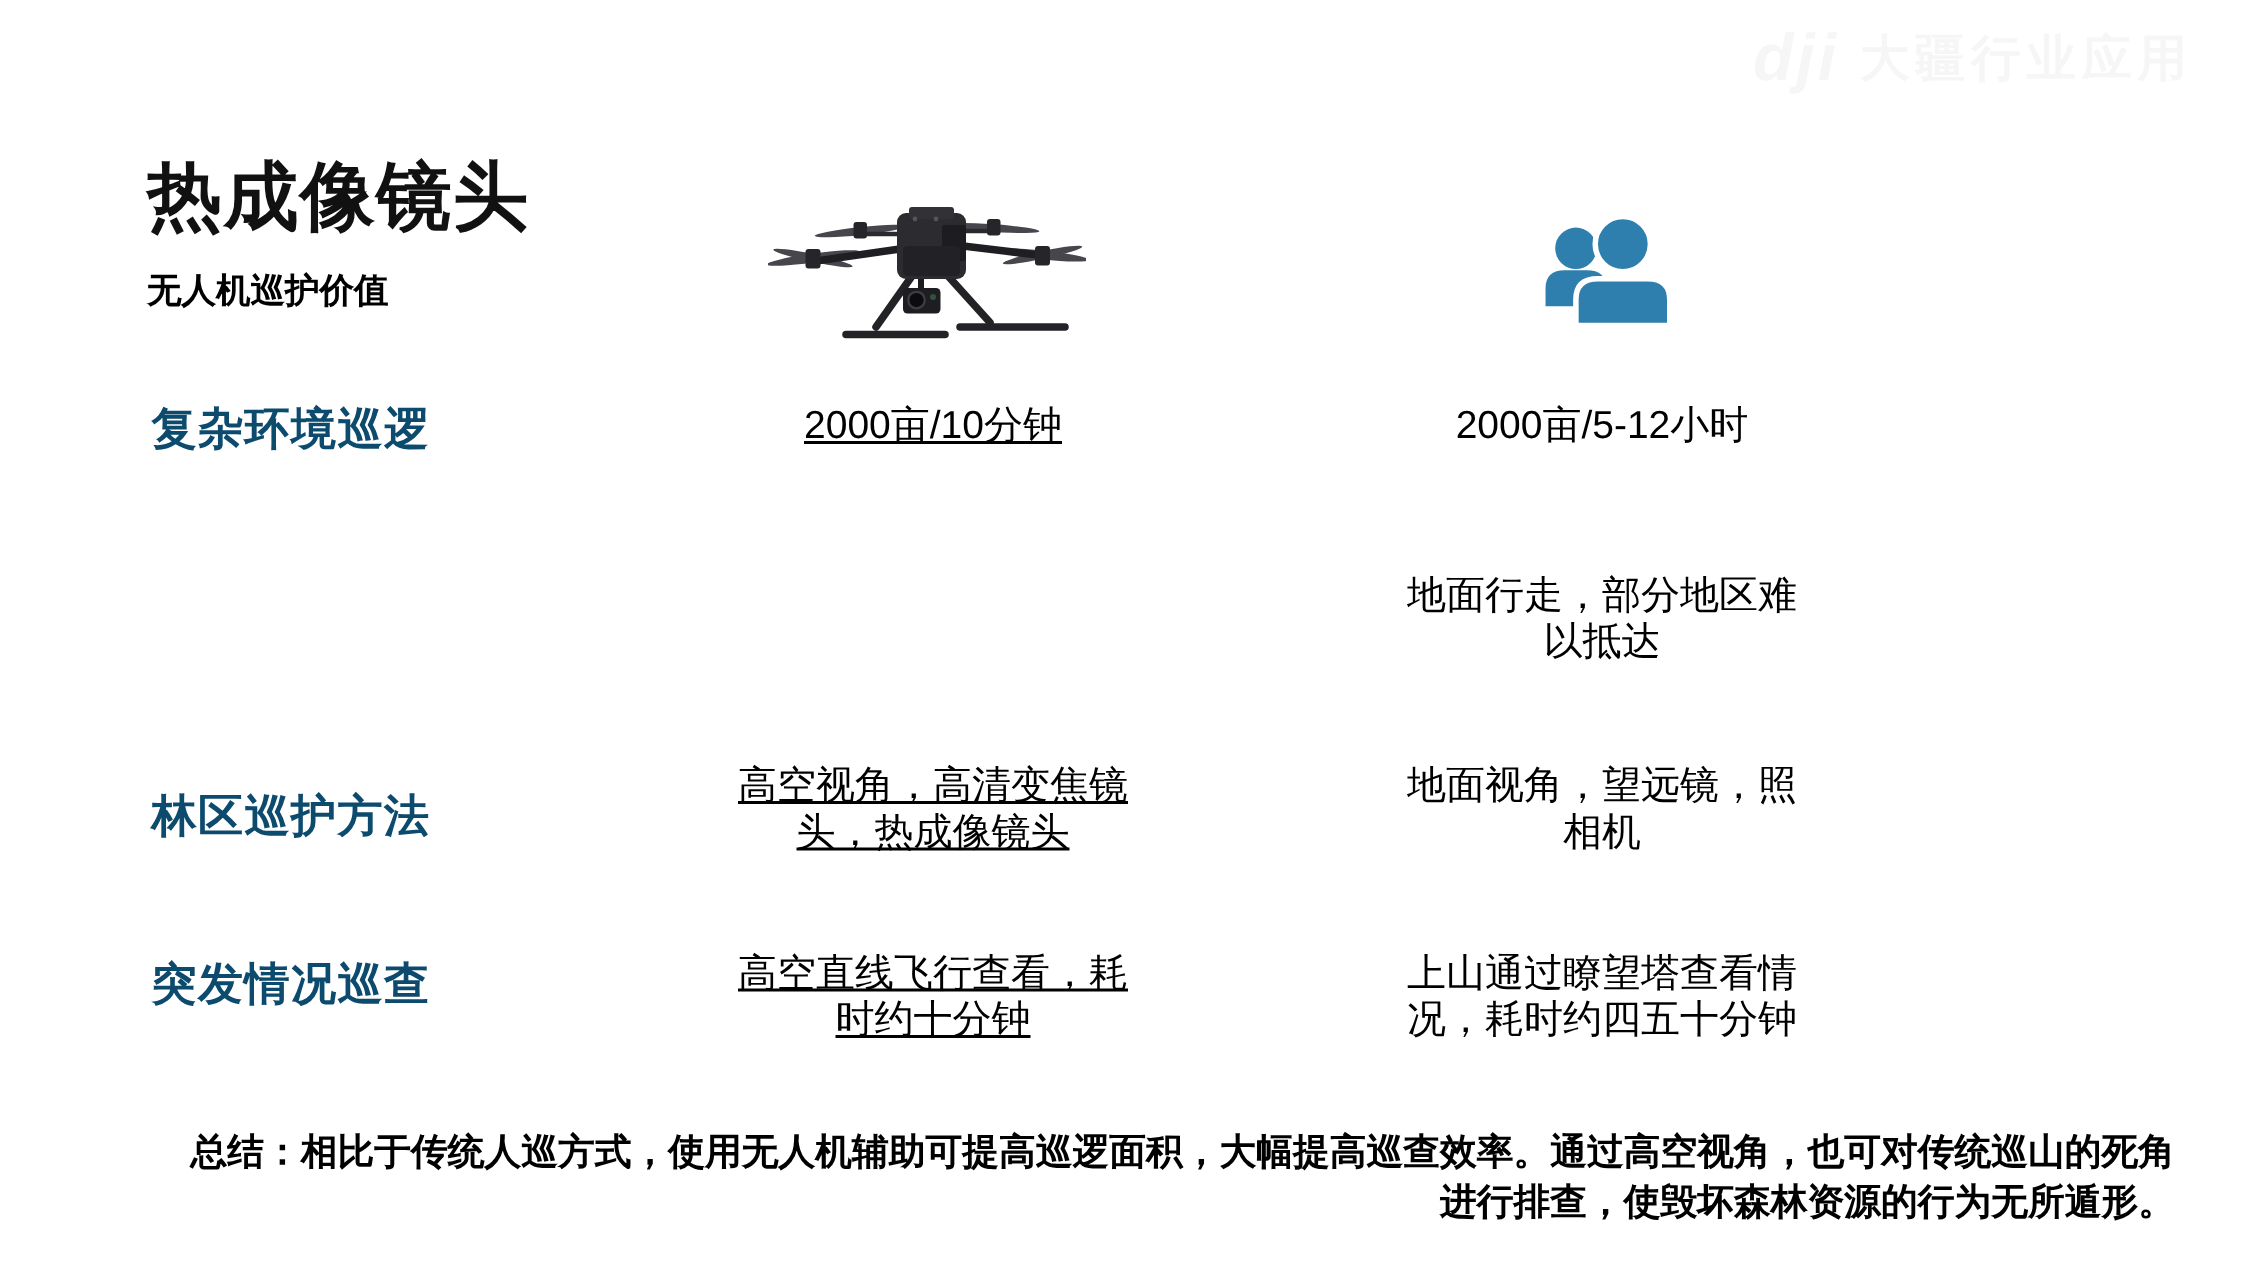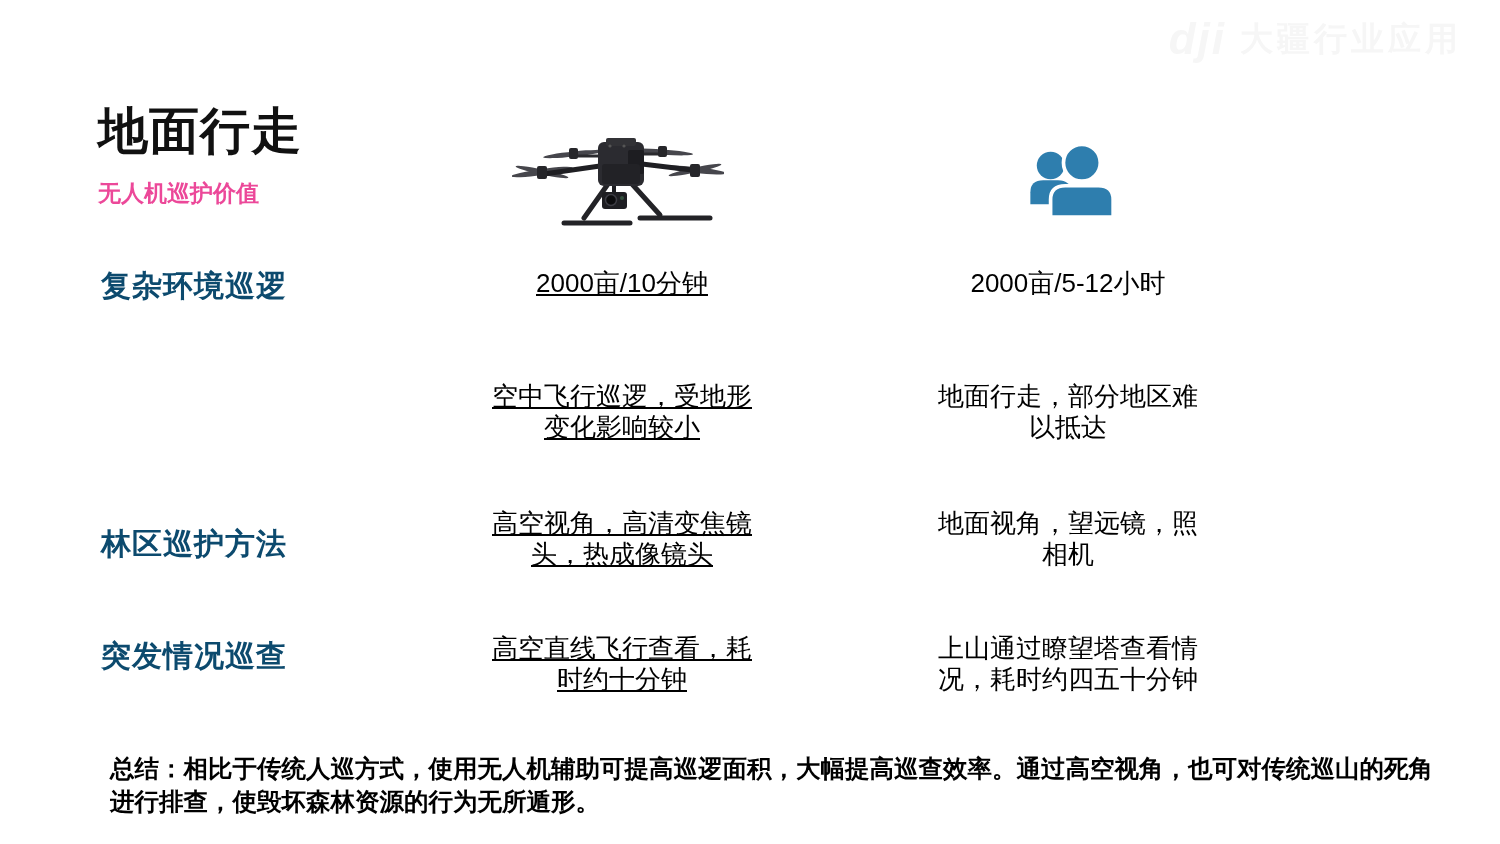--- a/index.html
+++ b/index.html
@@ -8,53 +8,53 @@
   .slide { position: relative; width: 1500px; height: 844px; background: #fff; }
 
   
   .watermark { position: absolute; top: 14px; right: 38px; display: flex; align-items: center; gap: 14px;
                color: #f6f6f6; user-select: none; }
   .watermark .wm-logo { font-size: 44px; font-weight: 900; font-style: italic; letter-spacing: 2px; }
   .watermark .wm-text { font-size: 33px; font-weight: 700; letter-spacing: 4px; }
 
   
   .title { position: absolute; left: 98px; top: 98px; font-size: 50px; font-weight: 900; color: #111; letter-spacing: 1px; }
-  .subtitle { position: absolute; left: 98px; top: 178px; font-size: 23px; font-weight: 700; color: #ec4899; }
+  .subtitle { position: absolute; left: 98px; top: 178px; font-size: 23px; font-weight: 700; color: #000000; }
 
   
   .drone-figure { position: absolute; left: 512px; top: 136px; width: 212px; height: 100px; }
   .people-figure { position: absolute; left: 1023px; top: 142px; width: 92px; height: 82px; }
 
   
   .row-label { position: absolute; left: 101px; font-size: 30px; font-weight: 700; color: #0c4a6e; letter-spacing: 1px; }
   .cell { position: absolute; width: 300px; font-size: 26px; line-height: 31px; color: #000;
           text-align: center; white-space: pre-line; }
   .col-drone { left: 472px; text-decoration: underline; }
   .col-human { left: 918px; }
 
   .r1-label { top: 266px; }   .r1-cell { top: 268px; }
   .r2-label { top: 396px; }   .r2-cell { top: 381px; }
   .r3-label { top: 524px; }   .r3-cell { top: 508px; }
   .r4-label { top: 636px; }   .r4-cell { top: 633px; }
 
   
   .summary { position: absolute; left: 110px; top: 752px; width: 1340px;
-             font-size: 24.5px; line-height: 33px; font-weight: 700; color: #000; }
+             font-size: 24.5px; line-height: 33px; font-weight: 700; color: #000; text-align: right; }
 </style>
 </head>
 <body>
 
 <div class="slide">
 
   <div class="watermark">
     <span class="wm-logo">dji</span>
     <span class="wm-text">大疆行业应用</span>
   </div>
 
-  <div class="title">地面行走</div>
+  <div class="title">热成像镜头</div>
   <div class="subtitle">无人机巡护价值</div>
 
   <div class="drone-figure">
     <svg viewBox="0 0 212 100" width="212" height="100">
 
       <g fill="#46464c">
         <ellipse cx="62" cy="18" rx="31" ry="2.6" transform="rotate(-6 62 18)"></ellipse>
         <ellipse cx="150" cy="16" rx="31" ry="2.6" transform="rotate(4 150 16)"></ellipse>
         <ellipse cx="30" cy="36" rx="31" ry="3" transform="rotate(-8 30 36)"></ellipse>
         <ellipse cx="30" cy="36" rx="27" ry="2.6" transform="rotate(12 30 36)"></ellipse>
@@ -109,22 +109,20 @@
         <circle cx="64" cy="22" r="20"></circle>
         <path d="M30 81 L30 62 Q30 47 46 47 L82 47 Q98 47 98 62 L98 81 Z"></path>
       </g>
     </svg>
   </div>
 
   <div class="row-label r1-label">复杂环境巡逻</div>
   <div class="cell col-drone r1-cell">2000亩/10分钟</div>
   <div class="cell col-human r1-cell">2000亩/5-12小时</div>
 
-  <div class="cell col-drone r2-cell">空中飞行巡逻，受地形
-变化影响较小</div>
   <div class="cell col-human r2-cell">地面行走，部分地区难
 以抵达</div>
 
   <div class="row-label r3-label">林区巡护方法</div>
   <div class="cell col-human r3-cell">地面视角，望远镜，照
 相机</div>
   <div class="cell col-drone r3-cell">高空视角，高清变焦镜
 头，热成像镜头</div>
 
   <div class="row-label r4-label">突发情况巡查</div>

